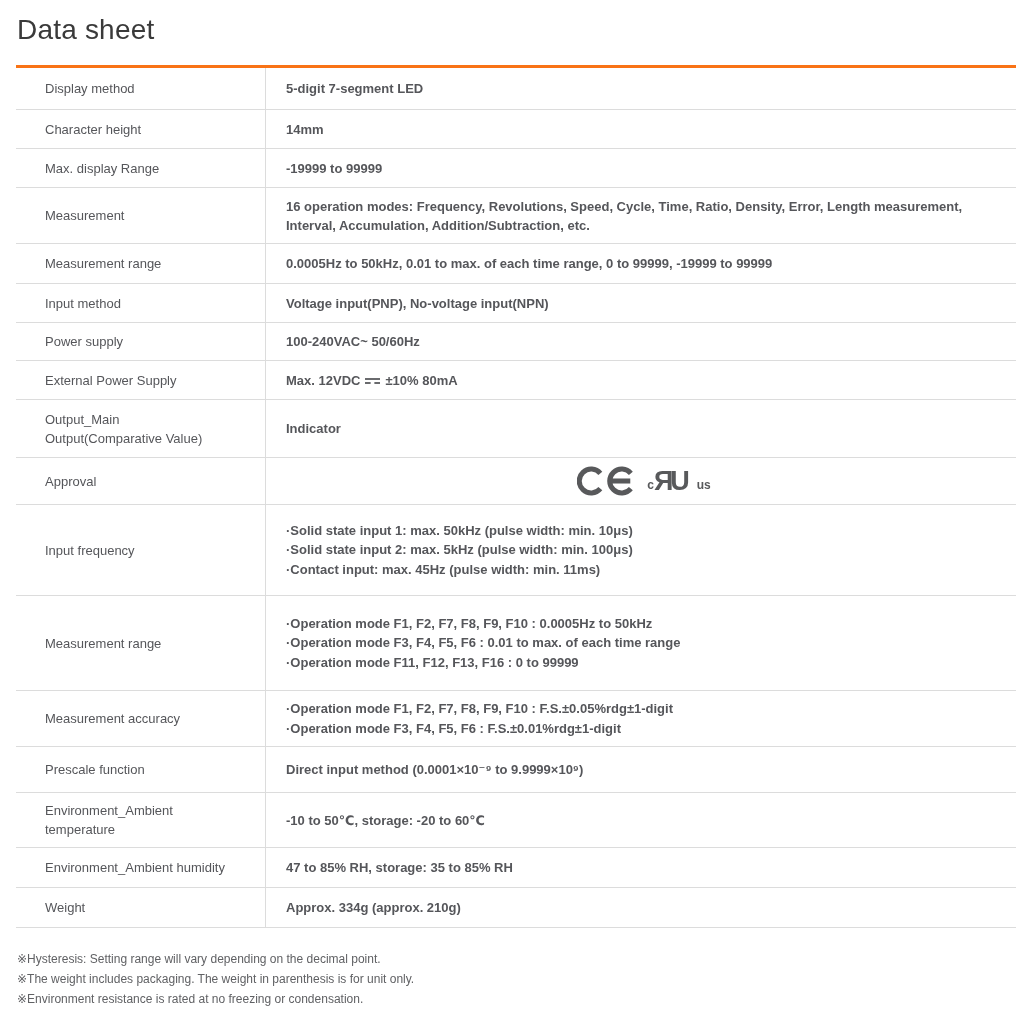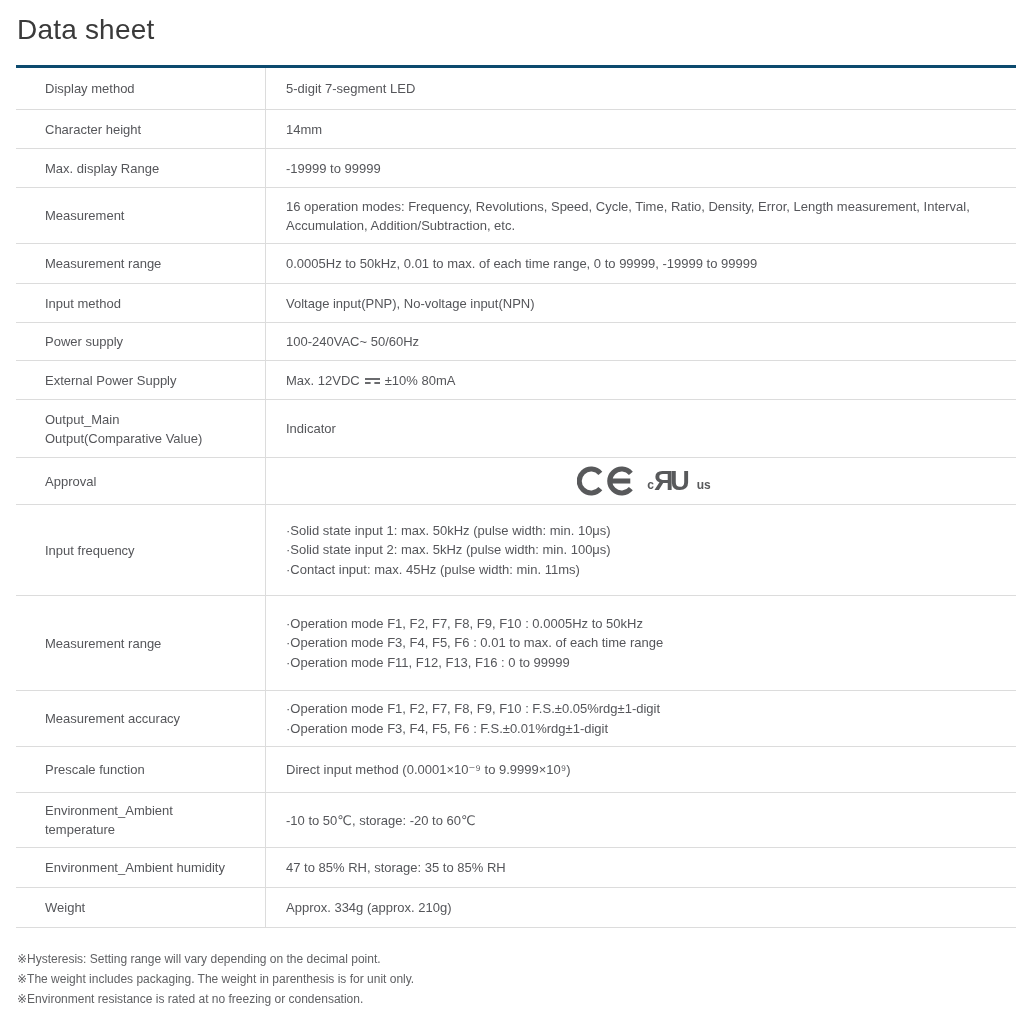--- a/index.html
+++ b/index.html
@@ -13,21 +13,21 @@
   .page { padding:14px 16px 0 16px; }
   .page-title {
     font-size:28px;
     color:#3a3a3a;
     font-weight:400;
     letter-spacing:0.2px;
     margin-bottom:19px;
     padding-left:1px;
   }
   .spec-table {
-    border-top:3px solid #0c4a6e;
+    border-top:3px solid #f97316;
     width:1000px;
   }
   .spec-row {
     display:flex;
     align-items:center;
     border-bottom:1px solid #dcdcdc;
     font-size:13px;
     line-height:19px;
   }
   .cell-label {
@@ -38,21 +38,21 @@
   }
   .cell-value {
     flex:1;
     border-left:1px solid #dcdcdc;
     padding:8px 14px 8px 20px;
     align-self:stretch;
     display:flex;
     flex-direction:column;
     justify-content:center;
   }
-  .value-line { display:block; }
+  .value-line { display:block;font-weight:bold; }
   .multi .value-line { line-height:19.5px; }
   
   .dc-sym {
     display:inline-block;
     width:15px;
     margin:0 5px 0 5px;
     vertical-align:1px;
   }
   .dc-sym .solid  { display:block; border-top:2px solid #6a6b6e; margin-bottom:2px; }
   .dc-sym .dashed { display:block; border-top:2px dashed #6a6b6e; }

